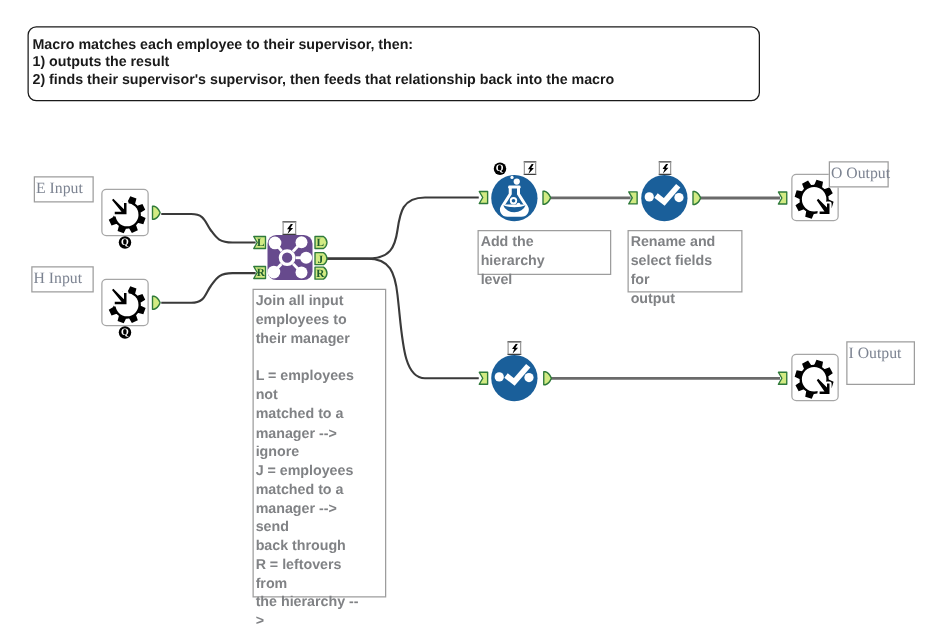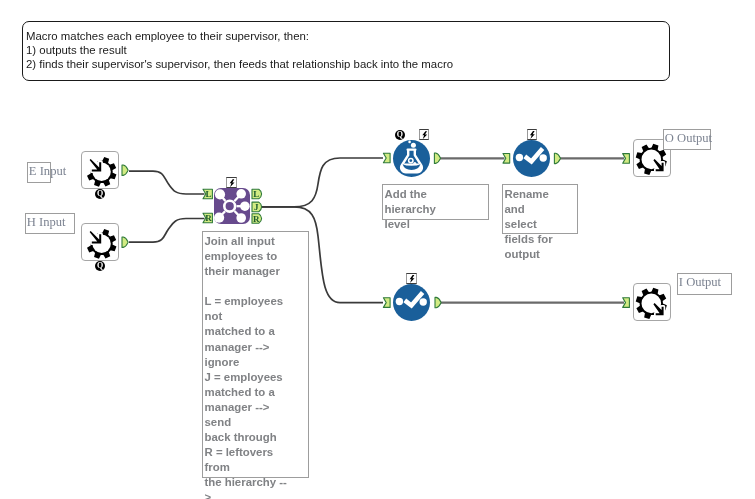--- a/index.html
+++ b/index.html
@@ -2,23 +2,24 @@
 <html><head>
 <meta charset="utf-8">
 <style>
   html,body{margin:0;padding:0;background:#fff;}
   body{width:755px;height:499px;font-family:"Liberation Sans",sans-serif;overflow:hidden;}
   #canvas{position:relative;width:755px;height:499px;background:#ffffff;}
   .abs{position:absolute;}
 
   
   #comment-box{
-    left:22px;top:21px;width:648px;height:60px;
+    left:22px;top:21px;width:586px;height:60px;
     border:1.4px solid #1a1a1a;border-radius:7px;background:#fff;
     box-sizing:border-box;
+    font-weight:bold;
   }
   #comment-box .ctext{
     position:absolute;left:3px;top:7px;
     font-size:11.4px;line-height:14.2px;color:#1a1a1a;
     white-space:pre;font-family:"Liberation Sans",sans-serif;
   }
 
   
   .labelbox{
     border:1px solid #9d9d9d;background:#fff;box-sizing:border-box;
@@ -182,30 +183,30 @@
 
   <div class="abs toolsq" style="left:633px;top:283px;width:38px;height:38px;">
     <svg class="abs" style="left:0px;top:0px;" width="38" height="38" viewBox="0 0 38 38">
       <path class="gear-body" d="M5.6,19.4 a11.700000000000001,11.700000000000001 0 1,0 23.400000000000002,0 a11.700000000000001,11.700000000000001 0 1,0 -23.400000000000002,0 Z M15.67,9.13 L12.45,4.47 L7.63,7.03 L9.69,12.31 Z M23.41,10.99 L24.43,5.41 L19.21,3.82 L16.94,9.01 Z M27.57,17.77 L32.23,14.55 L29.67,9.73 L24.39,11.79 Z M25.71,25.51 L31.29,26.53 L32.88,21.31 L27.69,19.04 Z M11.19,27.81 L10.17,33.39 L15.39,34.98 L17.66,29.79 Z M7.03,21.03 L2.37,24.25 L4.93,29.07 L10.21,27.01 Z M8.89,13.29 L3.31,12.27 L1.72,17.49 L6.91,19.76 Z" fill="#000"></path>
       <path class="gear-hole" d="M7.5,19.4 a9.8,9.8 0 1,0 19.6,0 a9.8,9.8 0 1,0 -19.6,0 Z" fill="#fff"></path>
       <path class="arrow-erase-out" d="M19.4,20.2 L30.4,31.2" fill="none" stroke="#fff" stroke-width="8.0" stroke-linecap="round"></path>
       <path class="arrow-out" d="M19.4,20.2 L20.6,19.0 L27.6,26.0 L27.6,22.8 L29.6,22.8 L29.6,31.2 L21.7,31.2 L21.7,29.2 L25.6,29.2 Z" fill="#000" stroke="#fff" stroke-width="3.4" paint-order="stroke" stroke-linejoin="round"></path>
     </svg>
   </div>
 
-  <div class="abs labelbox" style="left:27px;top:141px;width:24px;height:21px;margin-top:21px;">
+  <div class="abs labelbox" style="left:27px;top:141px;width:48px;height:21px;">
     <span>E Input</span>
   </div>
   <div class="abs labelbox" style="left:25px;top:213px;width:50px;height:21px;padding-left:28px;">
     <span>H Input</span>
   </div>
   <div class="abs labelbox" style="left:663px;top:129px;width:48px;height:21px;">
     <span>O Output</span>
   </div>
-  <div class="abs labelbox" style="left:677px;top:273px;width:55px;height:22px;padding-left:48px;">
+  <div class="abs labelbox" style="left:677px;top:273px;width:55px;height:35px;padding-left:48px;">
     <span>I Output</span>
   </div>
 
   <div class="abs annot" style="left:202px;top:231px;width:107px;height:247px;">
     <div class="atext">Join all input
 employees to
 their manager
 
 L = employees not
 matched to a
@@ -216,21 +217,21 @@
 manager --&gt; send
 back through
 R = leftovers from
 the hierarchy --&gt;
 ignore</div>
   </div>
   <div class="abs annot" style="left:382px;top:184px;width:107px;height:36px;">
     <div class="atext">Add the hierarchy
 level</div>
   </div>
-  <div class="abs annot" style="left:502px;top:184px;width:76px;height:50px;">
+  <div class="abs annot" style="left:502px;top:184px;width:92px;height:50px;">
     <div class="atext">Rename and
 select fields for
 output</div>
   </div>
 
   <svg class="abs" id="anchors" style="left:0;top:0;" width="755" height="499" viewBox="0 0 755 499">
       <g>
         <path d="M122,165 h1.2 C126.6,165.79999999999998 127.4,168.79999999999998 128.1,170.2 C127.4,171.6 126.6,174.6 123.2,175.39999999999998 h-1.2 Z" fill="#d2eb83" stroke="#2f7a3b" stroke-width="1.1" stroke-linejoin="round"></path>
       </g>
       <g>

